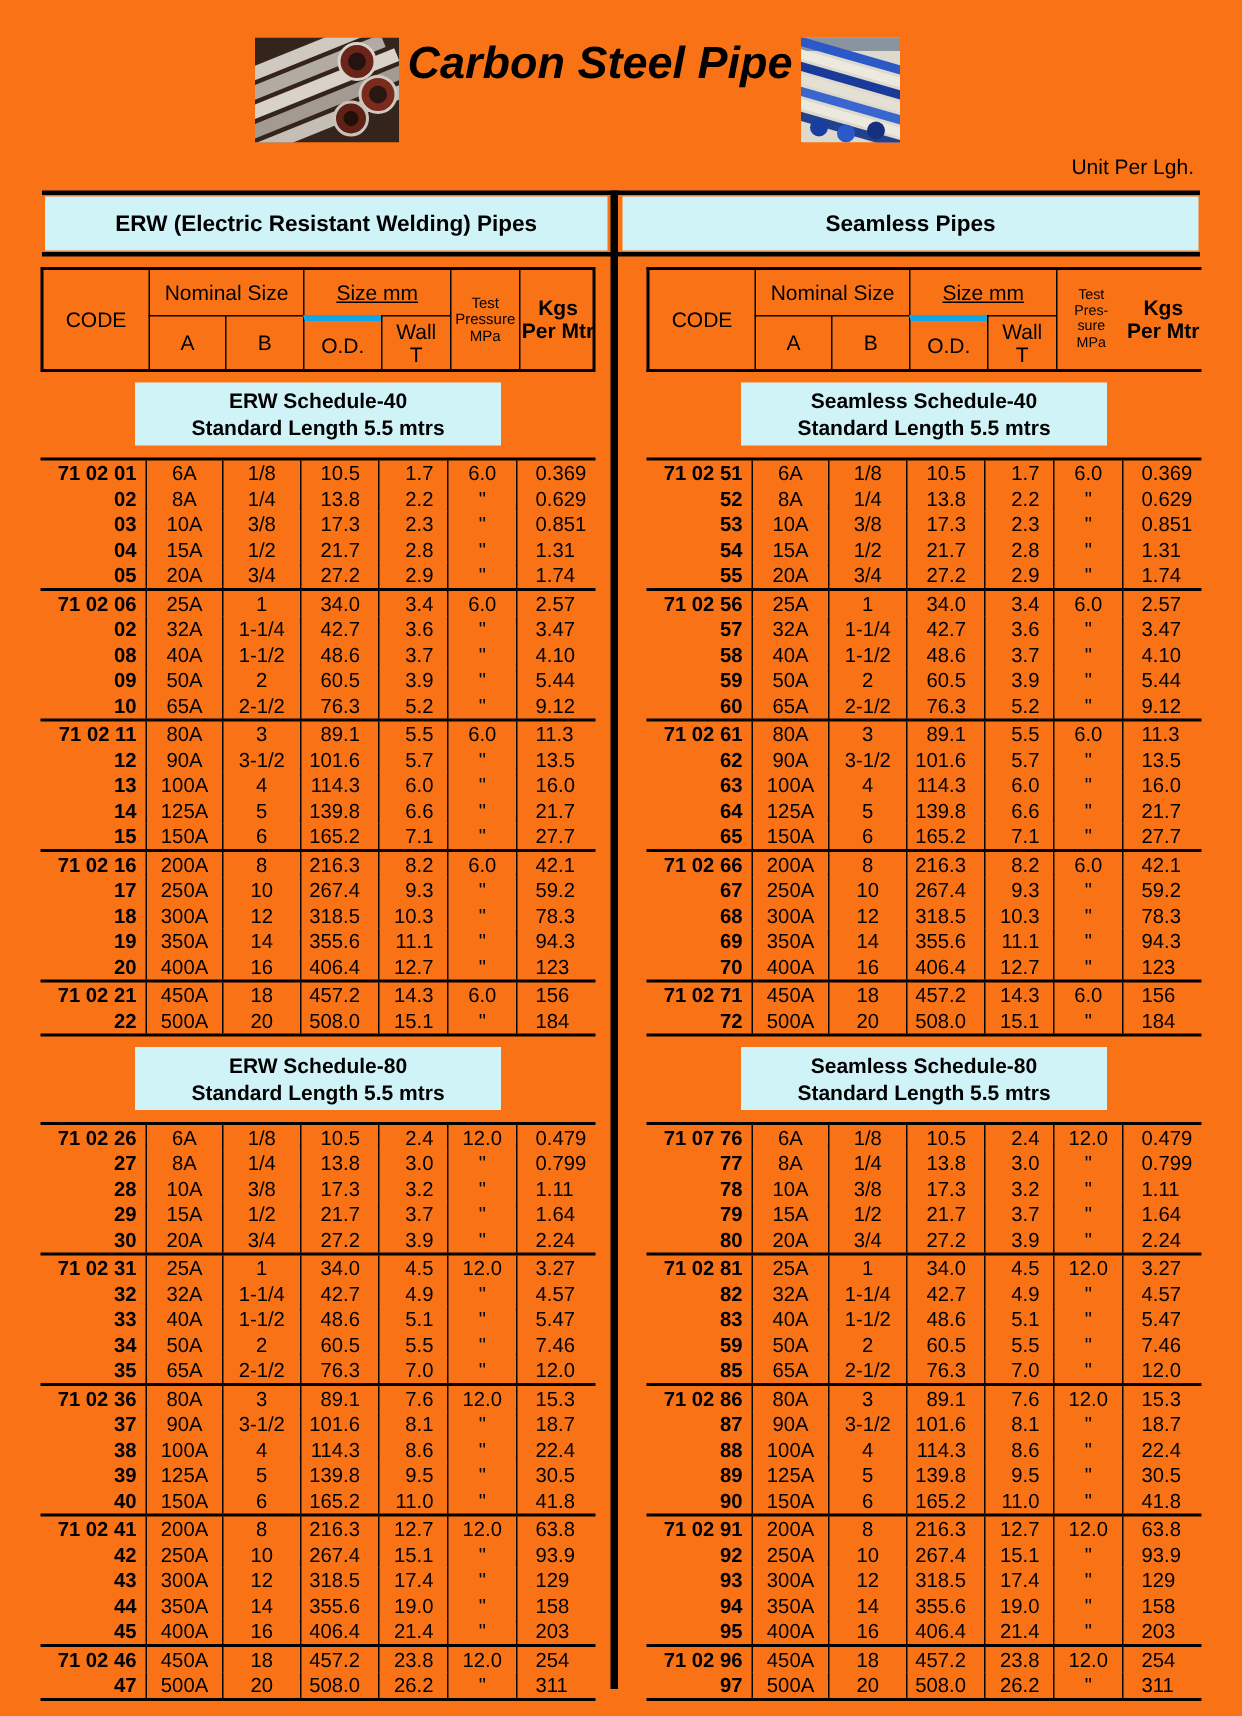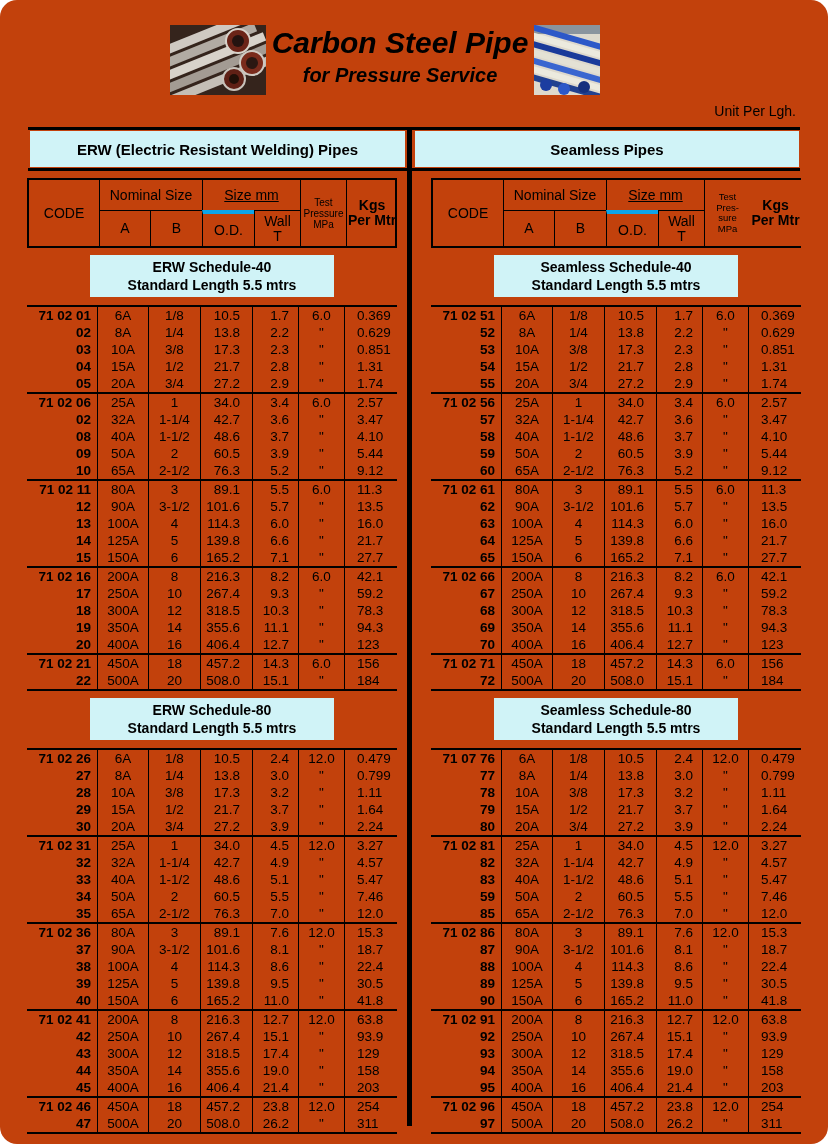--- a/index.html
+++ b/index.html
@@ -1,18 +1,18 @@
 <!DOCTYPE html>
 <html><head>
 <meta charset="utf-8">
 <style>
   * { margin:0; padding:0; box-sizing:border-box; }
   html,body { background:#fff; }
   body { font-family:"Liberation Sans", sans-serif; color:#000; }
-  .page { position:relative; width:828px; height:1144px; background:#c2410c; overflow:hidden;border-radius:17px; }
+  .page { position:relative; width:828px; height:1144px; background:#f97316; overflow:hidden; }
 
   
   .photo { position:absolute; top:25px; }
   .photo.left  { left:170px; width:96px; height:70px; }
   .photo.right { left:534px; width:66px; height:70px; }
   .titleblock { position:absolute; left:266px; top:26px; width:268px; text-align:center; }
   .title    { font-size:30px; font-weight:bold; font-style:italic; line-height:34px; }
   .subtitle { font-size:20px; font-weight:bold; font-style:italic; line-height:24px; margin-top:3px; }
   .unit-note { position:absolute; top:103px; right:32px; font-size:14px; }
 
@@ -88,21 +88,20 @@
       <circle cx="68" cy="16" r="6" fill="#241310"></circle>
       <circle cx="82" cy="38" r="12" fill="#7a2b1c" stroke="#cfc9c2" stroke-width="2"></circle>
       <circle cx="82" cy="38" r="6" fill="#2a1712"></circle>
       <circle cx="64" cy="54" r="11" fill="#5f2015" stroke="#c8c2ba" stroke-width="2"></circle>
       <circle cx="64" cy="54" r="5" fill="#201008"></circle>
     </svg>
   </div>
 
   <div class="titleblock">
     <div class="title">Carbon Steel Pipe</div>
-    <div class="subtitle">for Pressure Service</div>
   </div>
 
   <div class="photo right">
     <svg width="66" height="70" viewBox="0 0 66 70">
       <rect width="66" height="70" fill="#ded9cd"></rect>
       <rect width="66" height="9" fill="#8a949e"></rect>
       <g transform="rotate(16 33 35)">
         <rect x="-20" y="10" width="110" height="6" fill="#2d58c8"></rect>
         <rect x="-20" y="18" width="110" height="6" fill="#eceade"></rect>
         <rect x="-20" y="26" width="110" height="6" fill="#1a3a9a"></rect>

